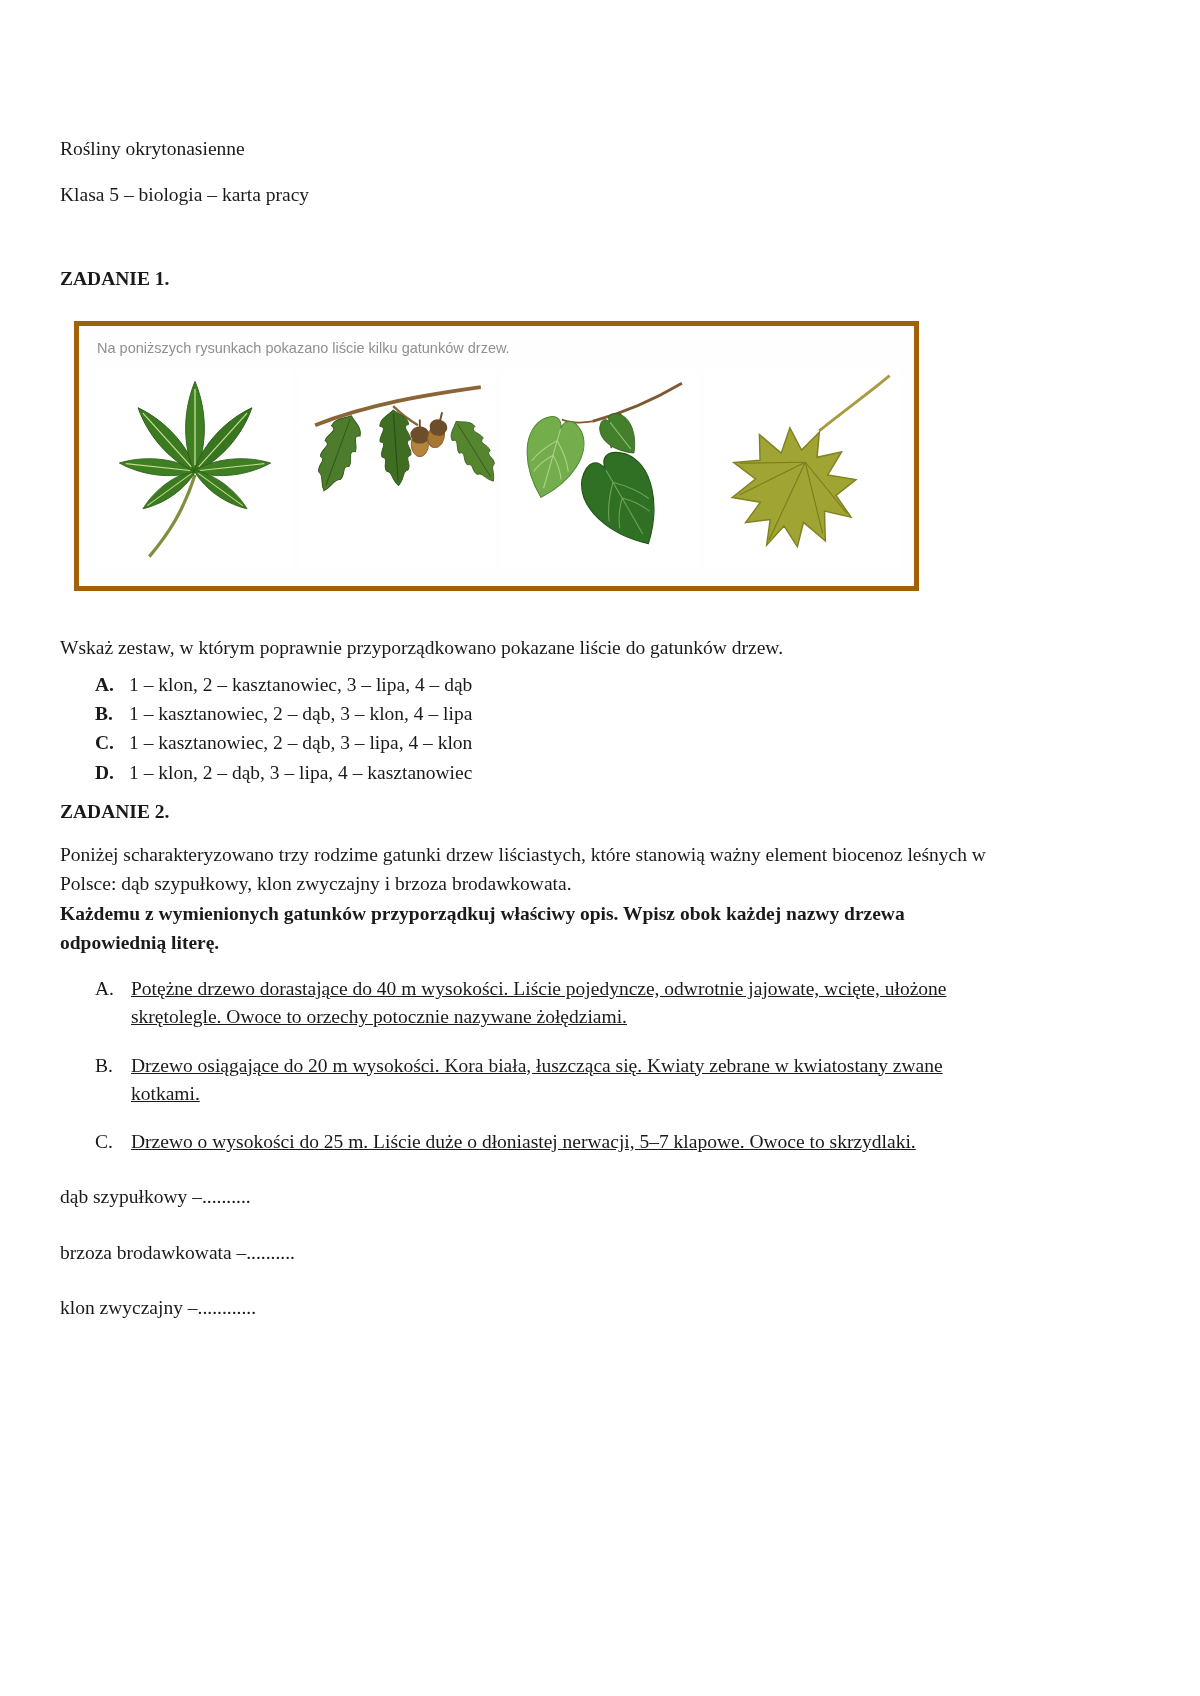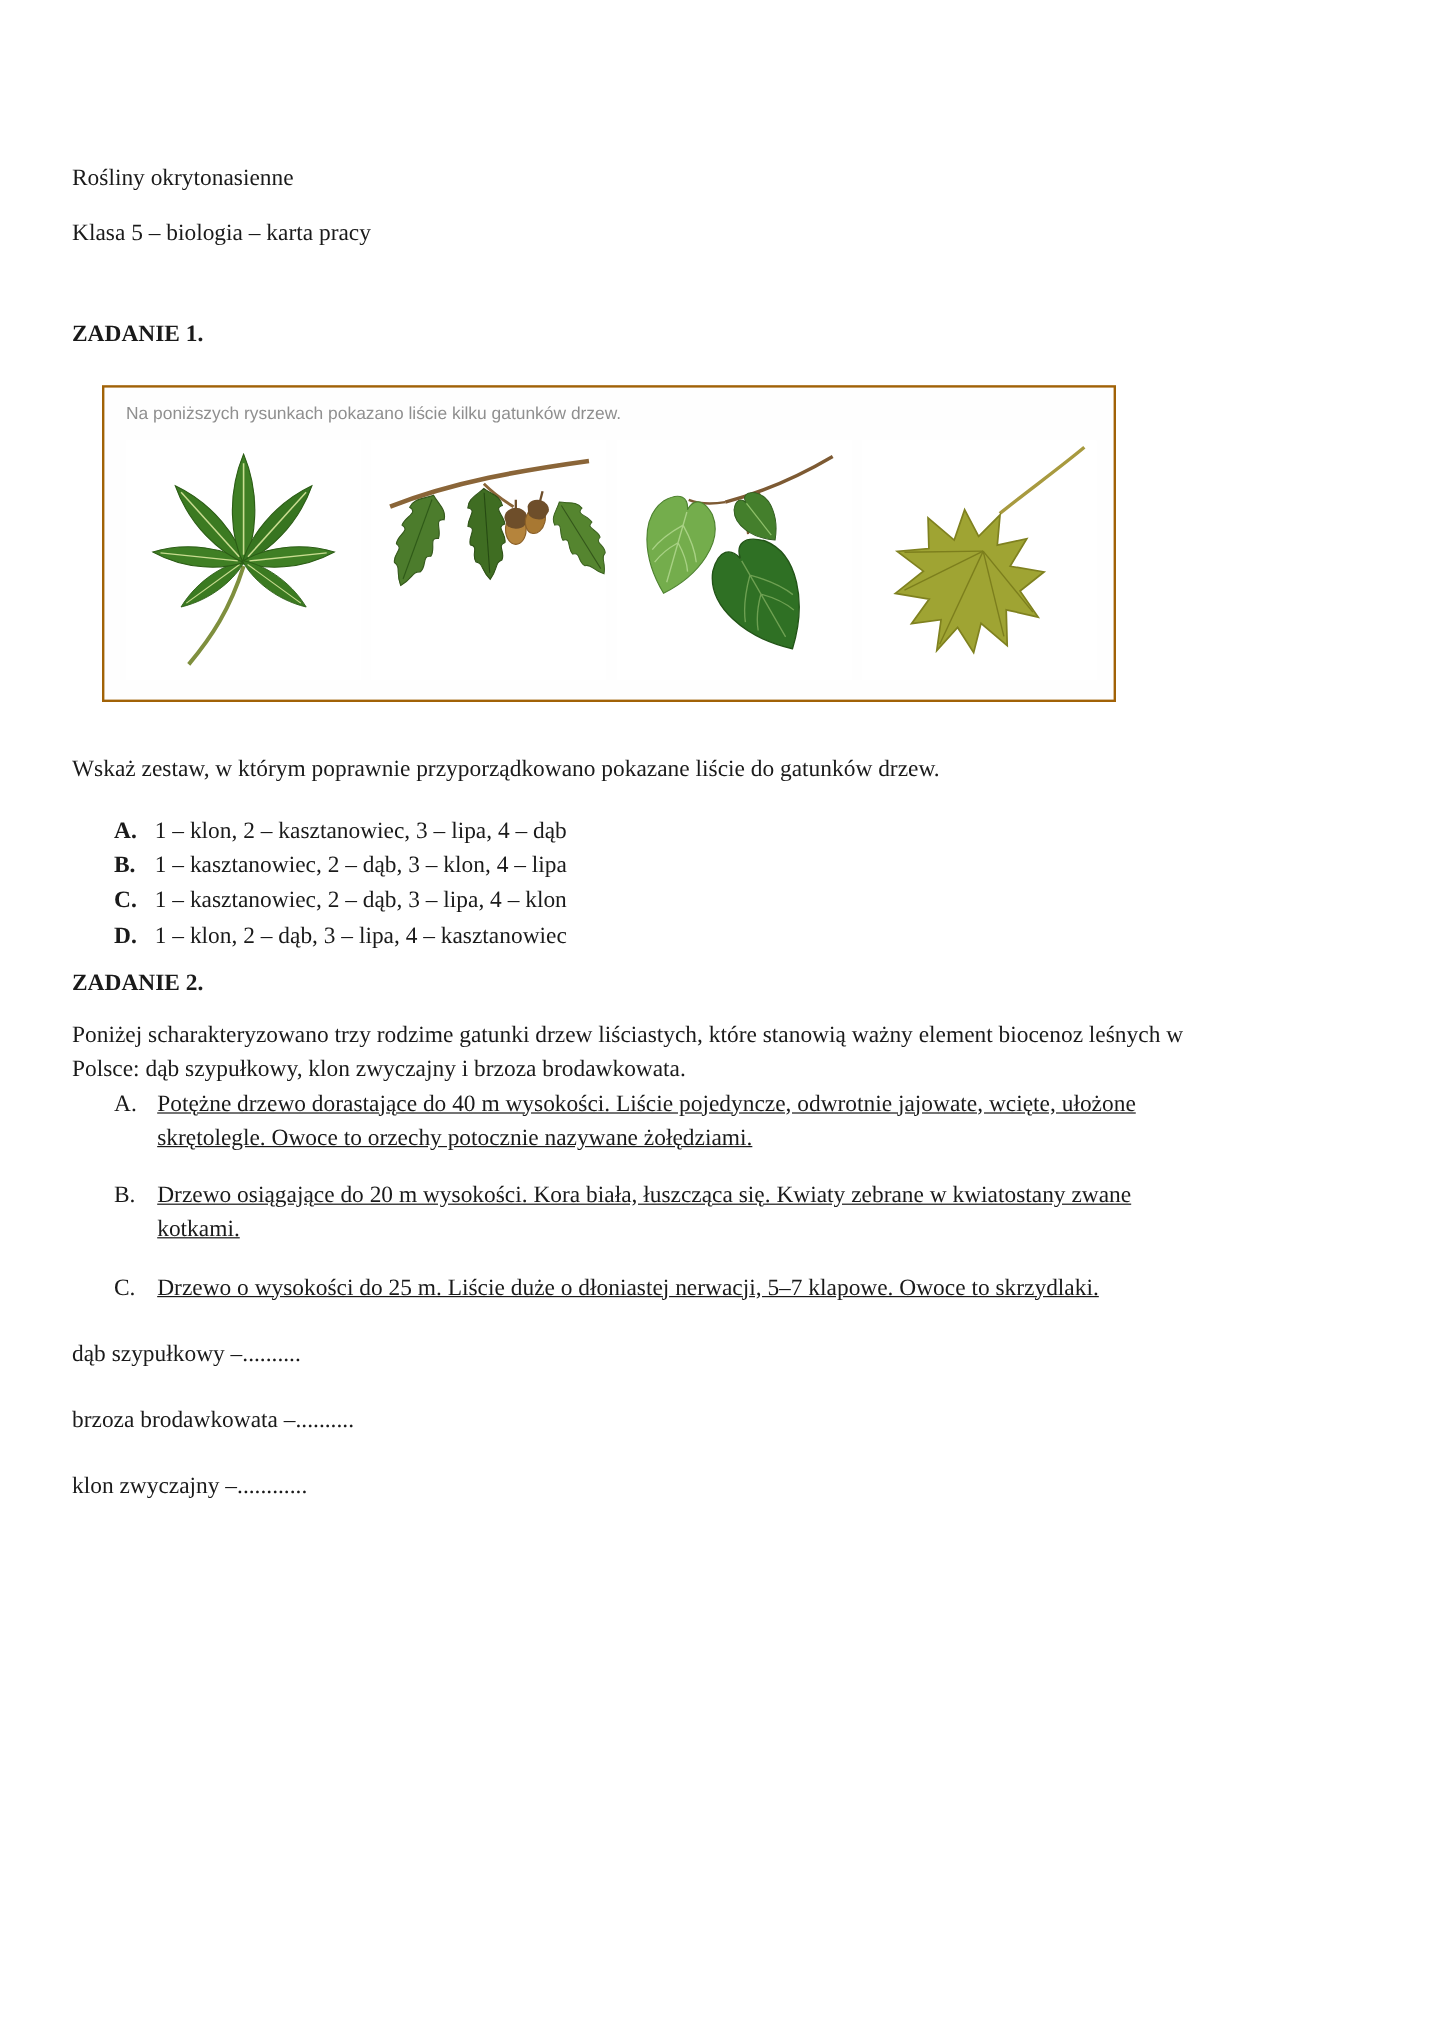--- a/index.html
+++ b/index.html
@@ -12,37 +12,37 @@
     line-height:1.5;
   }
   .page { padding:134px 135px 60px 60px; }
 
   .doc-title { margin-bottom:17px; }
   .doc-subtitle { margin-bottom:54px; }
 
   .task-heading { font-weight:bold; margin-bottom:28px;font-family:Liberation Serif, serif; }
 
   .figure {
-    margin:0 0 42px 25px;
+    margin:0 0 42px 14px;
     width:845px;
-    border:2px solid #a16207;
+    border:5px solid #a16207;
     background:#fefefe;
     padding:12px 14px 16px 18px;
   }
   .figure-caption {
     font-family:"Liberation Sans", sans-serif;
     font-size:14.5px;
     color:#8f8f8f;
     margin-bottom:10px;
   }
   .leaf-row { display:flex; justify-content:space-between; align-items:center; }
   .leaf-panel { width:196px; height:200px; background:#ffffff; }
   .leaf-panel svg { width:100%; height:100%; display:block; }
 
-  .question { max-width:940px; margin-bottom:22px; }
+  .question { max-width:940px; margin-bottom:8px; }
 
   .options { margin-left:35px; margin-bottom:10px; }
   .opt { display:flex; }
   .opt-letter { font-weight:bold; width:34px; flex:none; }
 
   .task2-heading { font-weight:bold; margin-top:4px; margin-bottom:14px; }
   .intro { max-width:940px; }
   .instruction { font-weight:bold; max-width:940px; margin-bottom:18px; }
 
   .desc { display:flex; margin:0 0 20px 35px; max-width:900px; line-height:1.45; }
@@ -186,20 +186,21 @@
     </div>
     <div class="opt">
       <span class="opt-letter">D.</span>
       <span class="opt-text">1 – klon, 2 – dąb, 3 – lipa, 4 – kasztanowiec</span>
     </div>
   </div>
 
   <p class="task2-heading">ZADANIE 2.</p>
 
   <p class="intro">Poniżej scharakteryzowano trzy rodzime gatunki drzew liściastych, które stanowią ważny element biocenoz leśnych w Polsce: dąb szypułkowy, klon zwyczajny i brzoza brodawkowata.</p>
+  <p class="instruction">Każdemu z wymienionych gatunków przyporządkuj właściwy opis. Wpisz obok każdej nazwy drzewa odpowiednią literę.</p>
 
   <div>
     <div class="desc">
       <span class="desc-letter">A.</span>
       <span class="desc-text">Potężne drzewo dorastające do 40 m wysokości. Liście pojedyncze, odwrotnie jajowate, wcięte, ułożone skrętolegle. Owoce to orzechy potocznie nazywane żołędziami.</span>
     </div>
     <div class="desc">
       <span class="desc-letter">B.</span>
       <span class="desc-text">Drzewo osiągające do 20 m wysokości. Kora biała, łuszcząca się. Kwiaty zebrane w kwiatostany zwane kotkami.</span>
     </div>

